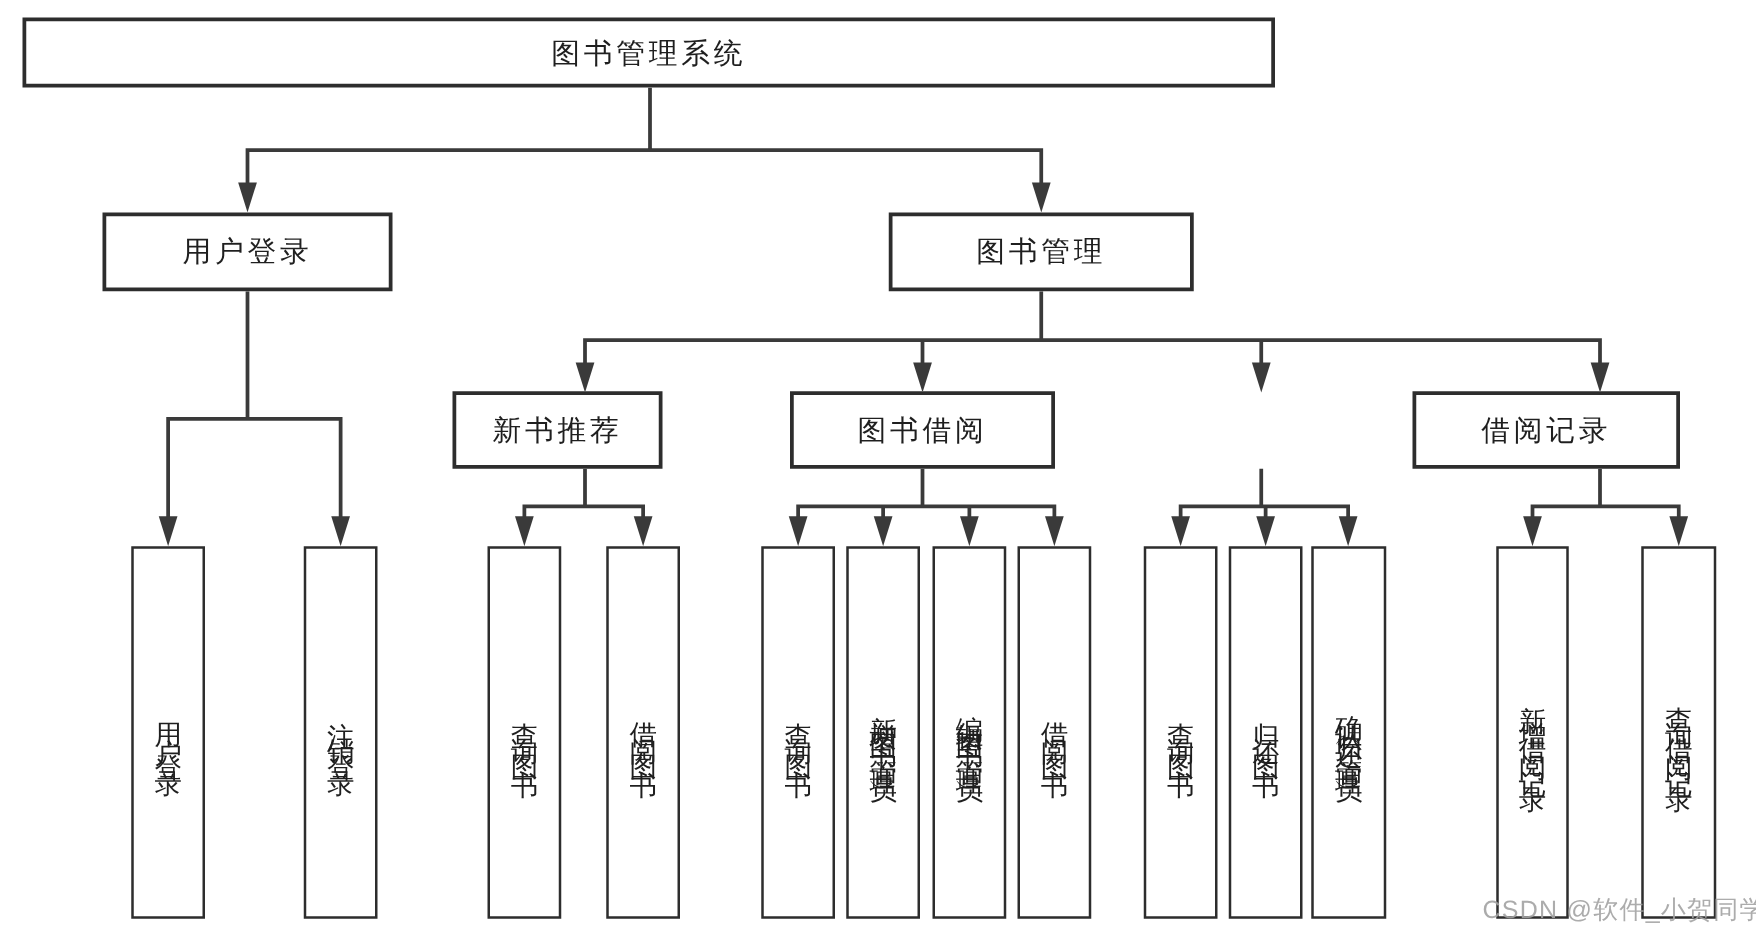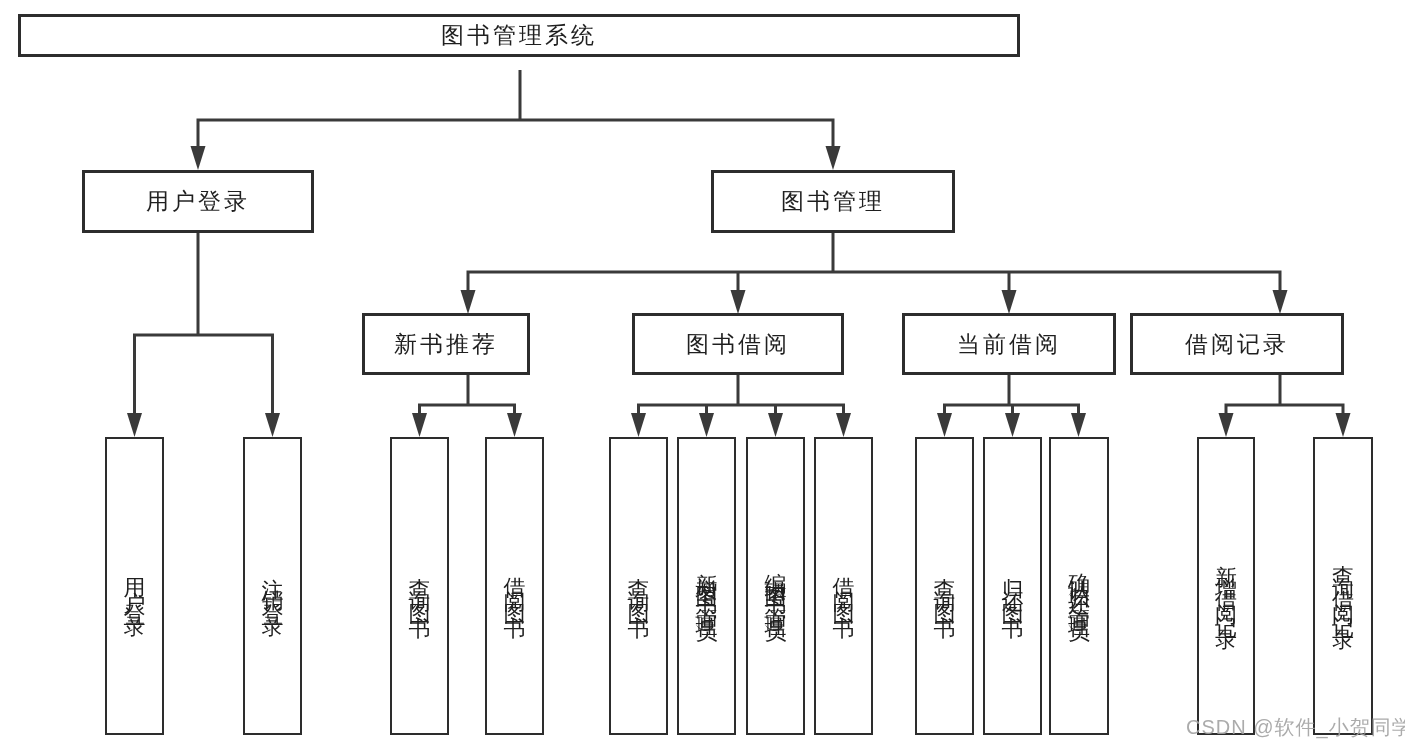--- a/index.html
+++ b/index.html
@@ -90,39 +90,36 @@
       <polygon points="768,413 783,413 775.5,437"></polygon>
       <polygon points="836,413 851,413 843.5,437"></polygon>
       <polygon points="937,413 952,413 944.5,437"></polygon>
       <polygon points="1005,413 1020,413 1012.5,437"></polygon>
       <polygon points="1071,413 1086,413 1078.5,437"></polygon>
       <polygon points="1218.5,413 1233.5,413 1226,437"></polygon>
       <polygon points="1335.5,413 1350.5,413 1343,437"></polygon>
     </g>
   </svg>
 
-  <div class="box hbox" style="left:18px;top:14px;width:1002px;height:43px">
+  <div class="box hbox" style="left:18px;top:14px;width:1002px;height:56px">
     <span>图书管理系统</span>
   </div>
 
   <div class="box hbox" style="left:82px;top:170px;width:232px;height:63px">
     <span>用户登录</span>
   </div>
   <div class="box hbox" style="left:711px;top:170px;width:244px;height:63px">
     <span>图书管理</span>
   </div>
 
   <div class="box hbox" style="left:362px;top:313px;width:168px;height:62px">
     <span>新书推荐</span>
   </div>
   <div class="box hbox" style="left:632px;top:313px;width:212px;height:62px">
     <span>图书借阅</span>
-  </div>
-  <div class="box hbox" style="left:902px;top:313px;width:214px;height:62px">
-    <span>当前借阅</span>
   </div>
   <div class="box hbox" style="left:1130px;top:313px;width:214px;height:62px">
     <span>借阅记录</span>
   </div>
 
   <div class="box vbox" style="left:105px;top:437px;width:59px;height:298px">
     <span>用户登录</span>
   </div>
   <div class="box vbox" style="left:243px;top:437px;width:59px;height:298px">
     <span>注销登录</span>

